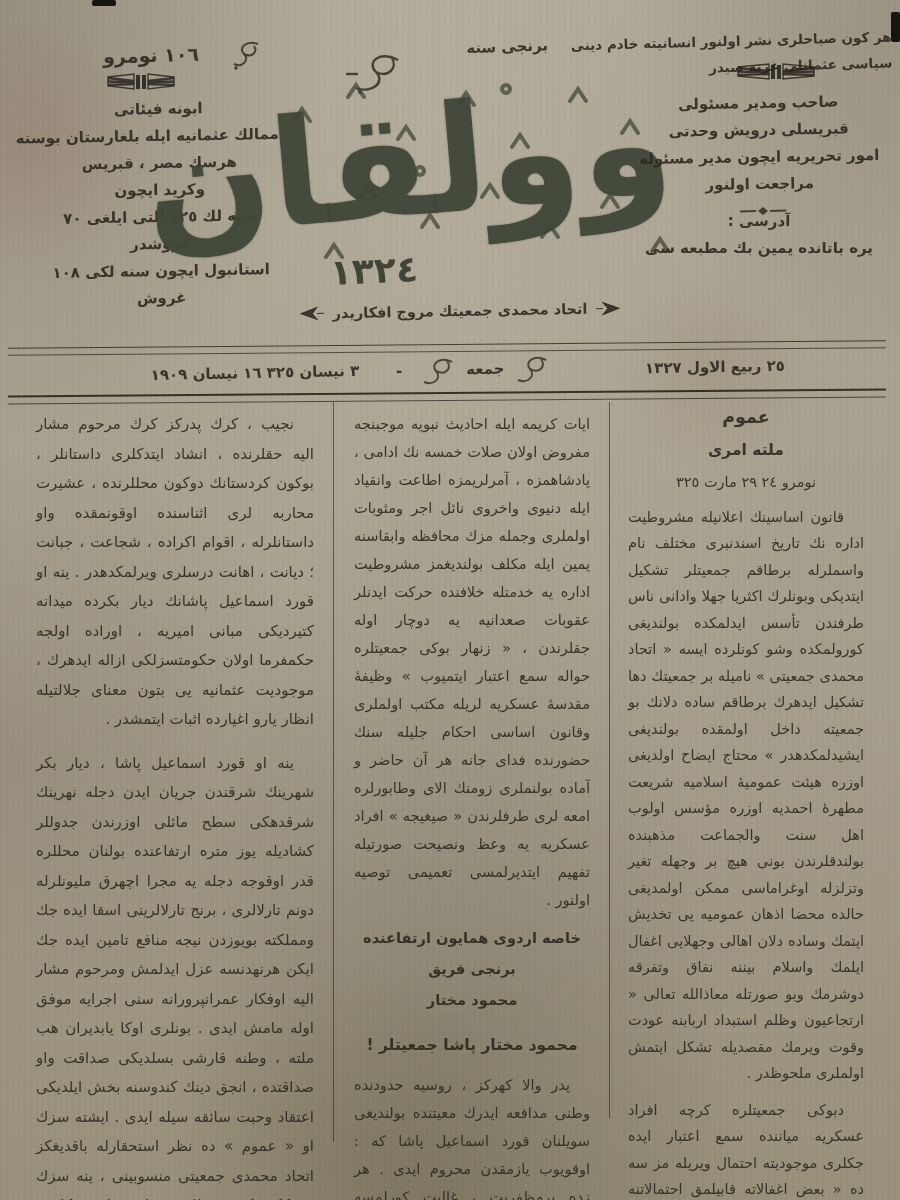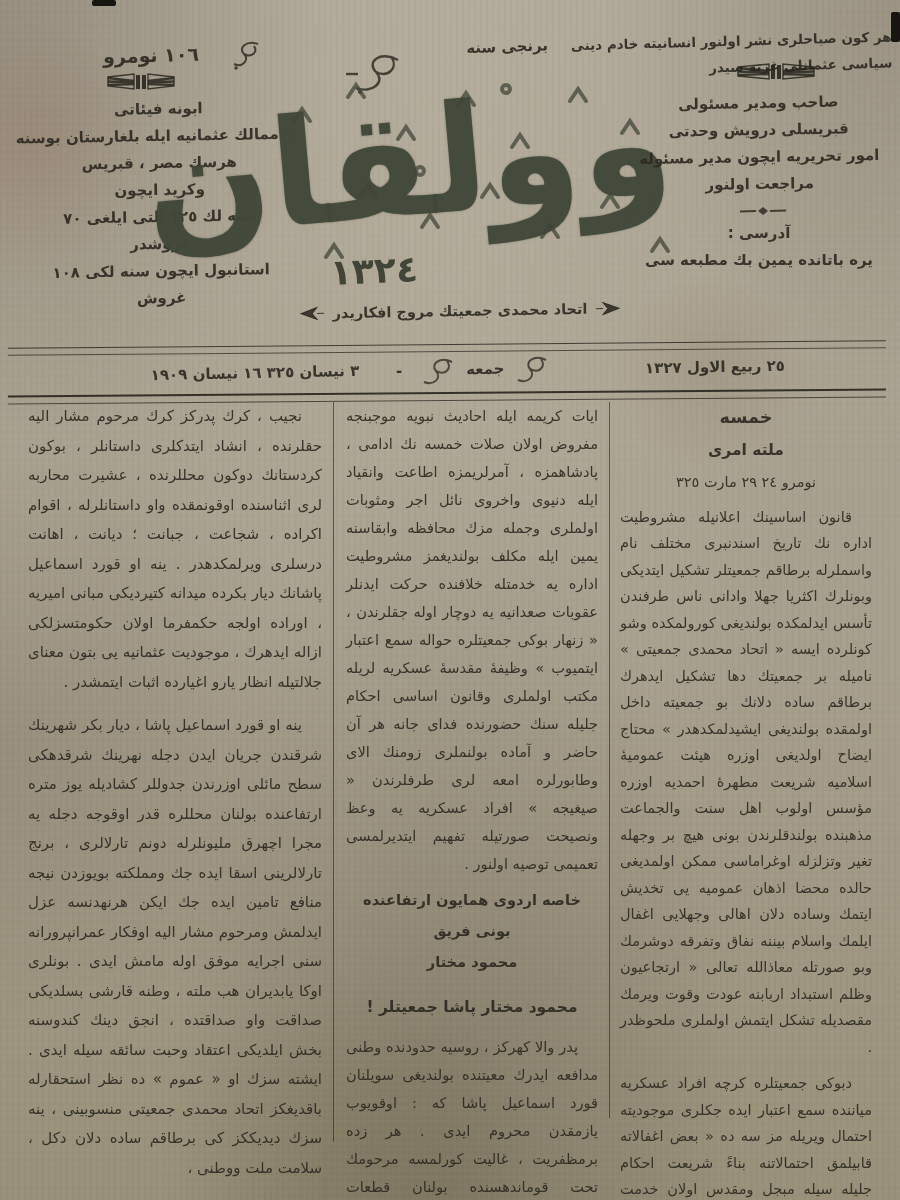--- a/index.html
+++ b/index.html
@@ -52,21 +52,21 @@
   .hrule{position:absolute;left:8px;width:878px;}
   .rule-thin{height:6px;border-top:1.6px solid rgba(40,38,30,0.82);border-bottom:1.2px solid rgba(40,38,30,0.70);}
   .rule-heavy{height:6px;border-top:2.6px solid rgba(35,33,26,0.88);border-bottom:1.2px solid rgba(35,33,26,0.70);}
   .vrule{position:absolute;width:1.4px;background:rgba(48,45,36,0.68);}
 
   
   .date-bar-item{position:absolute;font-size:15px;font-weight:bold;white-space:nowrap;}
 
   
   .col{position:absolute;top:402px;text-align:justify;text-align-last:right;-moz-text-align-last:right;}
-  .col p{margin:0;}
+  .col p{margin:8px;}
   .col-right{left:620px;width:252px;font-size:14.5px;line-height:26.5px;}
   .col-middle{left:346px;width:252px;font-size:14.6px;line-height:28px;}
   .col-left{left:28px;width:294px;font-size:15px;line-height:29.5px;}
   .sec-head{text-align:center;text-align-last:center;font-weight:bold;font-size:17.5px;margin:2px 0 6px;}
   .sec-sub{text-align:center;text-align-last:center;font-weight:bold;font-size:15.5px;margin:0 0 6px;}
   .sec-num{text-align:right;text-align-last:center;font-size:14.5px;margin:0 0 8px;letter-spacing:2px;}
   .indent{text-indent:20px;}
   .sig-block{text-align:center;text-align-last:center;margin:6px 0 10px;line-height:31px;font-weight:bold;}
   .mid-head{text-align:center;text-align-last:center;font-weight:bold;font-size:15.5px;margin:16px 0 12px;}
 </style>
@@ -160,21 +160,21 @@
   <div class="abs info-block mgmt-block">
       <div class="info-line">صاحب ومدير مسئولى</div>
       <div class="info-line">قبريسلى درويش وحدتى</div>
       <div class="info-line">امور تحريريه ايچون مدير مسئوله</div>
       <div class="info-line">مراجعت اولنور</div>
     </div>
   <svg class="orn" style="top:204px;left:738px;transform:rotate(-1deg);" width="50" height="12" viewBox="0 0 50 12">
     <path d="M2 7 L18 7 M32 7 L48 7" stroke="rgba(40,38,30,0.8)" stroke-width="2"></path>
     <polygon points="20,7 25,3 30,7 25,11" fill="rgba(40,38,30,0.8)"></polygon>
   </svg>
-  <div class="abs mgmt-tail" style="top:220px;">
+  <div class="abs mgmt-tail" style="top:208px;">
     <div class="info-line">آدرسى :</div>
     <div class="info-line">يره باتانده يمين بك مطبعه سى</div>
   </div>
 
   <div class="hrule rule-thin" style="top:344px;transform:rotate(-0.5deg);"></div>
   <div class="date-bar-item" style="top:358px;left:645px;transform:rotate(-1deg);">٢٥ ربيع الاول ١٣٢٧</div>
   <svg class="orn" style="top:352px;left:512px;" width="40" height="36" viewBox="0 0 40 36">
     <path d="M34 8 C22 2 12 10 18 17 C24 24 16 32 6 28 M18 17 C28 22 34 14 29 7" fill="none" stroke="rgba(40,38,30,0.75)" stroke-width="2"></path>
   </svg>
   <div class="date-bar-item" style="top:360px;left:466px;transform:rotate(-1.5deg);">جمعه</div>
@@ -182,32 +182,32 @@
     <path d="M34 8 C22 2 12 10 18 17 C24 24 16 32 6 28 M18 17 C28 22 34 14 29 7" fill="none" stroke="rgba(40,38,30,0.75)" stroke-width="2"></path>
   </svg>
   <div class="date-bar-item" style="top:362px;left:396px;">-</div>
   <div class="date-bar-item" style="top:364px;left:112px;width:286px;text-align:center;transform:rotate(-1.2deg);letter-spacing:1px;">٣ نيسان ٣٢٥ ١٦ نيسان   ١٩٠٩</div>
   <div class="hrule rule-heavy" style="top:392px;transform:rotate(-0.45deg);"></div>
 
   <div class="vrule" style="top:402px;left:333px;height:740px;"></div>
   <div class="vrule" style="top:402px;left:609px;height:716px;"></div>
 
   <div class="col col-right">
-    <div class="sec-head">خمسه</div>
+    <div class="sec-head">عموم</div>
     <div class="sec-sub">ملته امرى</div>
     <div class="sec-num">نومرو ٢٤ ٢٩ مارت ٣٢٥</div>
     <p class="indent">قانون اساسينك اعلانيله مشروطيت اداره نك تاريخ اسندنبرى مختلف نام واسملرله برطاقم جمعيتلر تشكيل ايتديكى وبونلرك اكثريا جهلا وادانى ناس طرفندن تأسس ايدلمكده بولنديغى كورولمكده وشو كونلرده ايسه « اتحاد محمدى جمعيتى » ناميله بر جمعيتك دها تشكيل ايدهرك برطاقم ساده دلانك بو جمعيته داخل اولمقده بولنديغى ايشيدلمكدهدر » محتاج ايضاح اولديغى اوزره هيئت عموميهٔ اسلاميه شريعت مطهرهٔ احمديه اوزره مؤسس اولوب اهل سنت والجماعت مذهبنده بولندقلرندن بونى هيچ بر وجهله تغير وتزلزله اوغراماسى ممكن اولمديغى حالده محضا اذهان عموميه يى تخديش ايتمك وساده دلان اهالى وجهلايى اغفال ايلمك واسلام بيننه نفاق وتفرقه دوشرمك وبو صورتله معاذالله تعالى « ارتجاعيون وظلم استبداد اربابنه عودت وقوت ويرمك مقصديله تشكل ايتمش اولملرى ملحوظدر .</p>
     <p class="indent" style="margin-top:10px;">دبوكى جمعيتلره كرچه افراد عسكريه ميانندە سمع اعتبار ايده جكلرى موجوديته احتمال ويريله مز سه ده « بعض اغفالاته قابيلمق احتمالاتنه بناءً شريعت احكام جليله سيله مبجل ومقدس اولان خدمت عسكريه ده بولنان عساكر اسلاميه نك انجق فرضيتى نصل جليل فرقانده مسطور</p>
   </div>
 
   <div class="col col-middle">
     <p>ايات كريمه ايله احاديث نبويه موجبنجه مفروض اولان صلات خمسه نك ادامى ، پادشاهمزه ، آمرلريمزه اطاعت وانقياد ايله دنيوى واخروى نائل اجر ومثوبات اولملرى وجمله مزك محافظه وابقاسنه يمين ايله مكلف بولنديغمز مشروطيت اداره يه خدمتله خلافنده حركت ايدنلر عقوبات صعدانيه يه دوچار اوله جقلرندن ، « زنهار بوكى جمعيتلره حواله سمع اعتبار ايتميوب » وظيفهٔ مقدسهٔ عسكريه لريله مكتب اولملرى وقانون اساسى احكام جليله سنك حضورنده فداى جانه هر آن حاضر و آماده بولنملرى زومنك الاى وطابورلره امعه لرى طرفلرندن « صيغيجه » افراد عسكريه يه وعظ ونصيحت صورتيله تفهيم ايتديرلمسى تعميمى توصيه اولنور .</p>
     <div class="sig-block">
         <div class="sig-line">خاصه اردوى همايون ارتفاعنده</div>
-        <div class="sig-line">بونى فريق</div>
+        <div class="sig-line">برنجى فريق</div>
         <div class="sig-line">محمود مختار</div>
       </div>
     <div class="mid-head">محمود مختار پاشا جمعيتلر !</div>
     <p class="indent">پدر والا كهركز ، روسيه حدودنده وطنى مدافعه ايدرك معيتنده بولنديغى سويلنان قورد اسماعيل پاشا كه : اوقويوب يازمقدن محروم ايدى . هر زده برمظفريت ، غاليت كورلمسه مرحومك تحت قوماندهسنده بولنان قطعات عسكريه ده ايدى . بونى سويليان بن دكل . افكار عموميه در !</p>
 
   </div>
 
   <div class="col col-left">
     <p class="indent">نجيب ، كرك پدركز كرك مرحوم مشار اليه حقلرنده ، انشاد ايتدكلرى داستانلر ، بوكون كردستانك دوكون محللرنده ، عشيرت محاربه لرى اثناسنده اوقونمقده واو داستانلرله ، اقوام اكراده ، شجاعت ، جبانت ؛ ديانت ، اهانت درسلرى ويرلمكدهدر . ينه او قورد اسماعيل پاشانك ديار بكرده ميدانه كتيرديكى مبانى اميريه ، اوراده اولجه حكمفرما اولان حكومتسزلكى ازاله ايدهرك ، موجوديت عثمانيه يى بتون معناى جلالتيله انظار يارو اغيارده اثبات ايتمشدر .</p>
     <p class="indent" style="margin-top:14px;">ينه او قورد اسماعيل پاشا ، ديار بكر شهرينك شرقندن جريان ايدن دجله نهرينك شرقدهكى سطح مائلى اوزرندن جدوللر كشاديله يوز متره ارتفاعنده بولنان محللره قدر اوقوجه دجله يه مجرا اچهرق مليونلرله دونم تارلالرى ، برنج تارلالرينى اسقا ايده جك ومملكته بويوزدن نيجه منافع تامين ايده جك ايكن هرنهدنسه عزل ايدلمش ومرحوم مشار اليه اوفكار عمرانپرورانه سنى اجرايه موفق اوله مامش ايدى . بونلرى اوكا يابديران هب ملته ، وطنه قارشى بسلديكى صداقت واو صداقتده ، انجق دينك كندوسنه بخش ايلديكى اعتقاد وحبت سائقه سيله ايدى . ايشته سزك او « عموم » ده نظر استحقارله باقديغكز اتحاد محمدى جمعيتى منسوبينى ، ينه سزك ديديككز كى برطاقم ساده دلان دكل ، سلامت ملت ووطنى ،</p>

